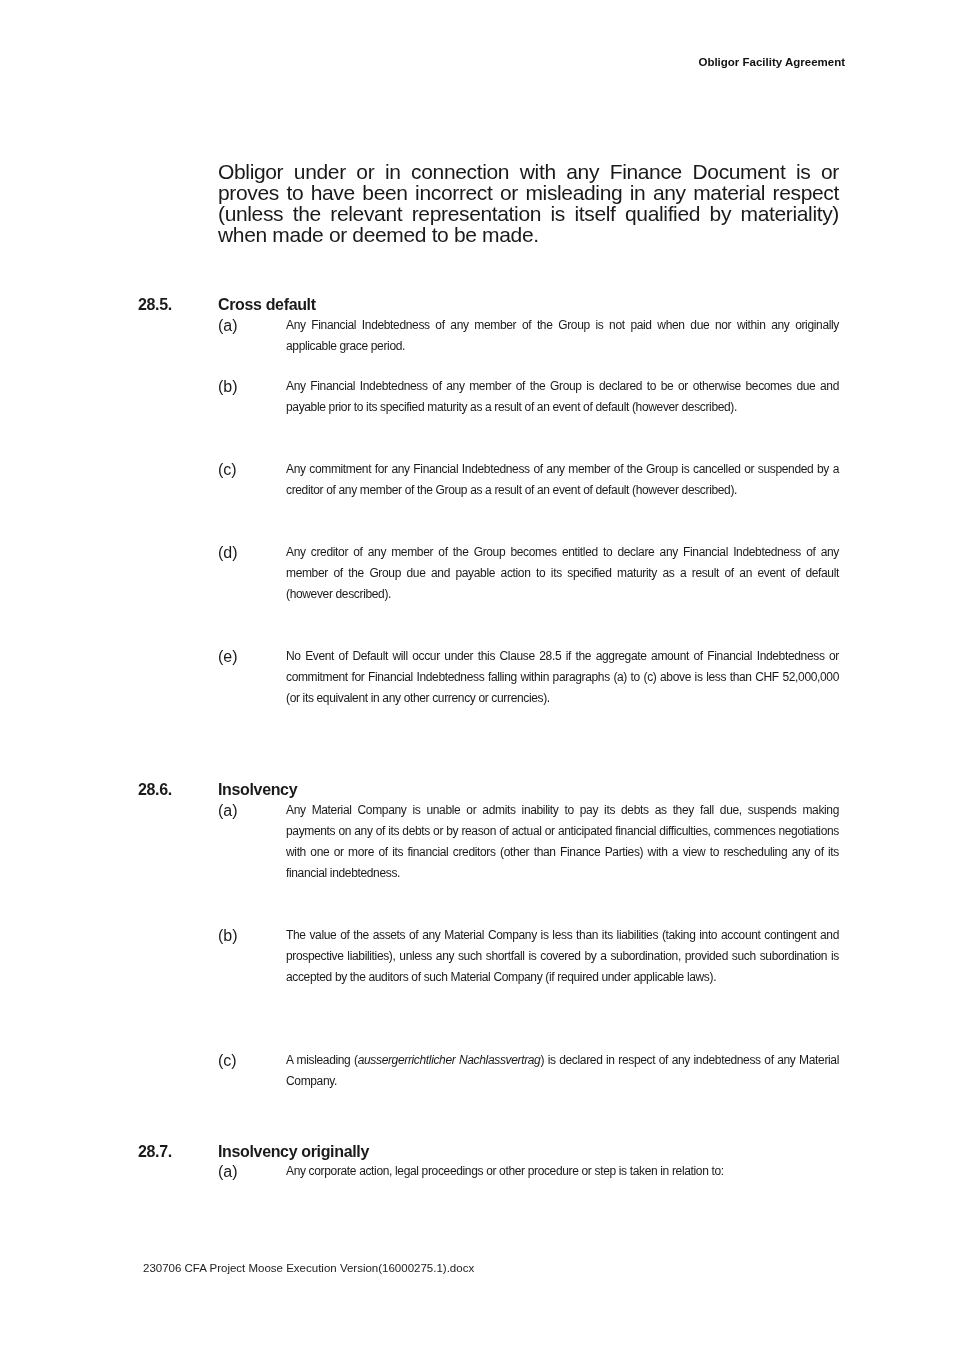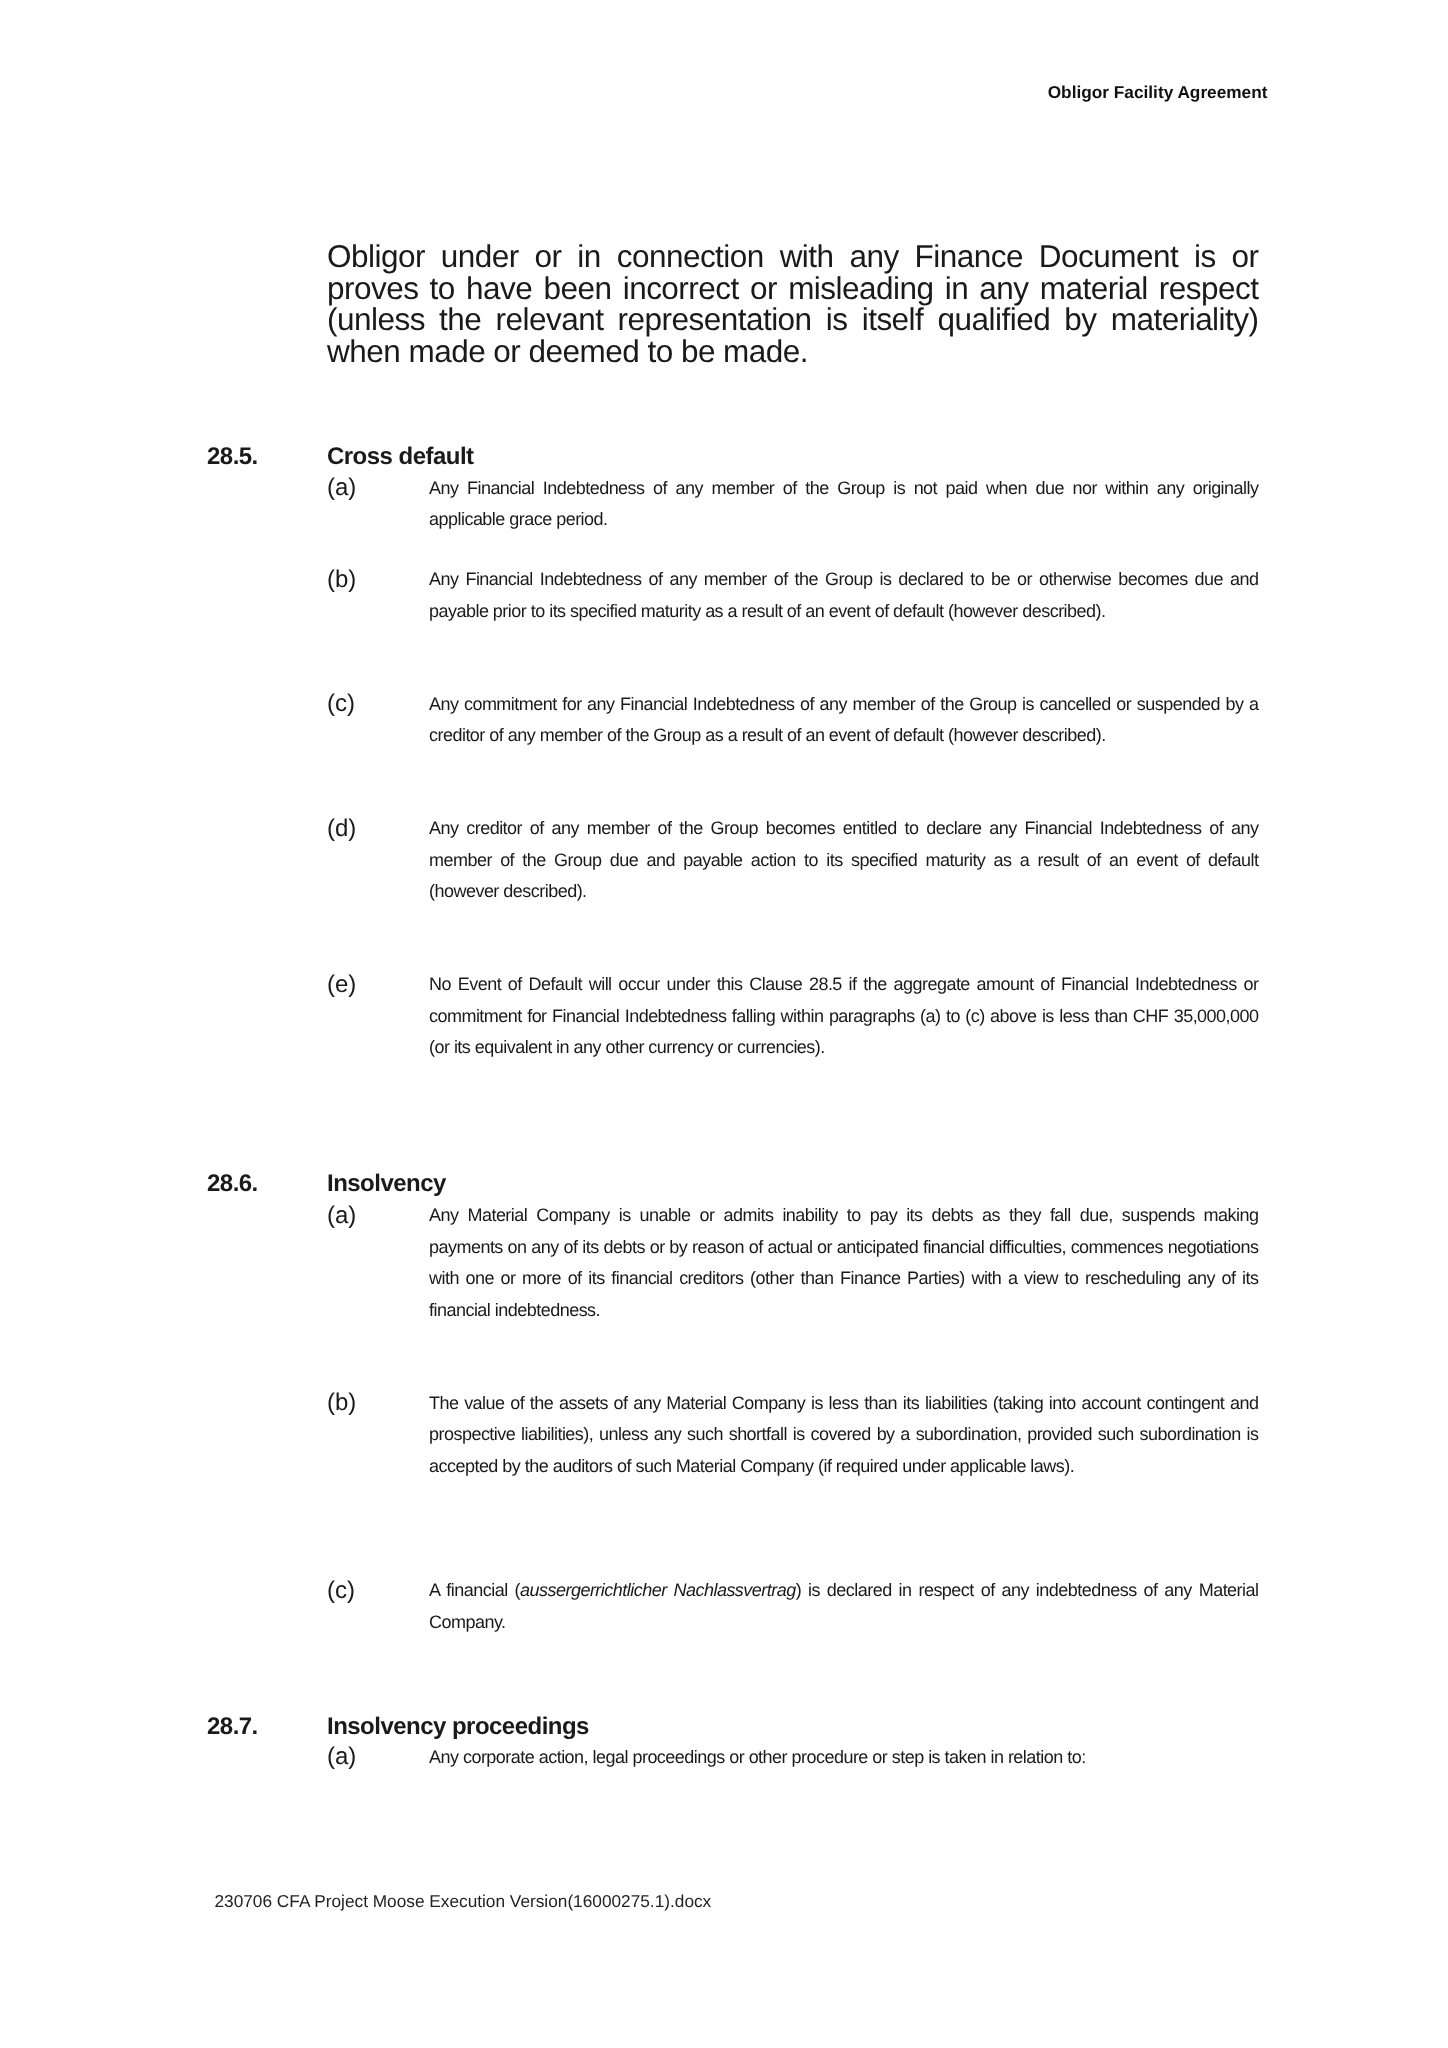--- a/index.html
+++ b/index.html
@@ -121,44 +121,44 @@
     <div class="item-text">Any commitment for any Financial Indebtedness of any member of the Group is cancelled or suspended by a creditor of any member of the Group as a result of an event of default (however described).</div>
   </div>
 
   <div class="item" style="top:382px;">
     <span class="item-label">(d)</span>
     <div class="item-text">Any creditor of any member of the Group becomes entitled to declare any Financial Indebtedness of any member of the Group due and payable action to its specified maturity as a result of an event of default (however described).</div>
   </div>
 
   <div class="item" style="top:486px;">
     <span class="item-label">(e)</span>
-    <div class="item-text">No Event of Default will occur under this Clause 28.5 if the aggregate amount of Financial Indebtedness or commitment for Financial Indebtedness falling within paragraphs (a) to (c) above is less than CHF 35,000,000 (or its equivalent in any other currency or currencies).</div>
+    <div class="item-text">No Event of Default will occur under this Clause 28.5 if the aggregate amount of Financial Indebtedness or commitment for Financial Indebtedness falling within paragraphs (a) to (c) above is less than CHF 52,000,000 (or its equivalent in any other currency or currencies).</div>
   </div>
 
   <div class="section-heading" style="top:599px;">
     <span class="section-number">28.6.</span><span>Insolvency</span>
   </div>
 
   <div class="item" style="top:640px;">
     <span class="item-label">(a)</span>
     <div class="item-text">Any Material Company is unable or admits inability to pay its debts as they fall due, suspends making payments on any of its debts or by reason of actual or anticipated financial difficulties, commences negotiations with one or more of its financial creditors (other than Finance Parties) with a view to rescheduling any of its financial indebtedness.</div>
   </div>
 
   <div class="item" style="top:765px;">
     <span class="item-label">(b)</span>
     <div class="item-text">The value of the assets of any Material Company is less than its liabilities (taking into account contingent and prospective liabilities), unless any such shortfall is covered by a subordination, provided such subordination is accepted by the auditors of such Material Company (if required under applicable laws).</div>
   </div>
 
   <div class="item" style="top:890px;">
     <span class="item-label">(c)</span>
-    <div class="item-text"><span>A financial (</span><em>aussergerrichtlicher Nachlassvertrag</em><span>) is declared in respect of any indebtedness of any Material Company.</span></div>
+    <div class="item-text"><span>A misleading (</span><em>aussergerrichtlicher Nachlassvertrag</em><span>) is declared in respect of any indebtedness of any Material Company.</span></div>
   </div>
 
   <div class="section-heading" style="top:961px;">
-    <span class="section-number">28.7.</span><span>Insolvency proceedings</span>
+    <span class="section-number">28.7.</span><span>Insolvency originally</span>
   </div>
 
   <div class="item" style="top:1001px;">
     <span class="item-label">(a)</span>
     <div class="item-text">Any corporate action, legal proceedings or other procedure or step is taken in relation to:</div>
   </div>
 
 </div>
 
 <div>

